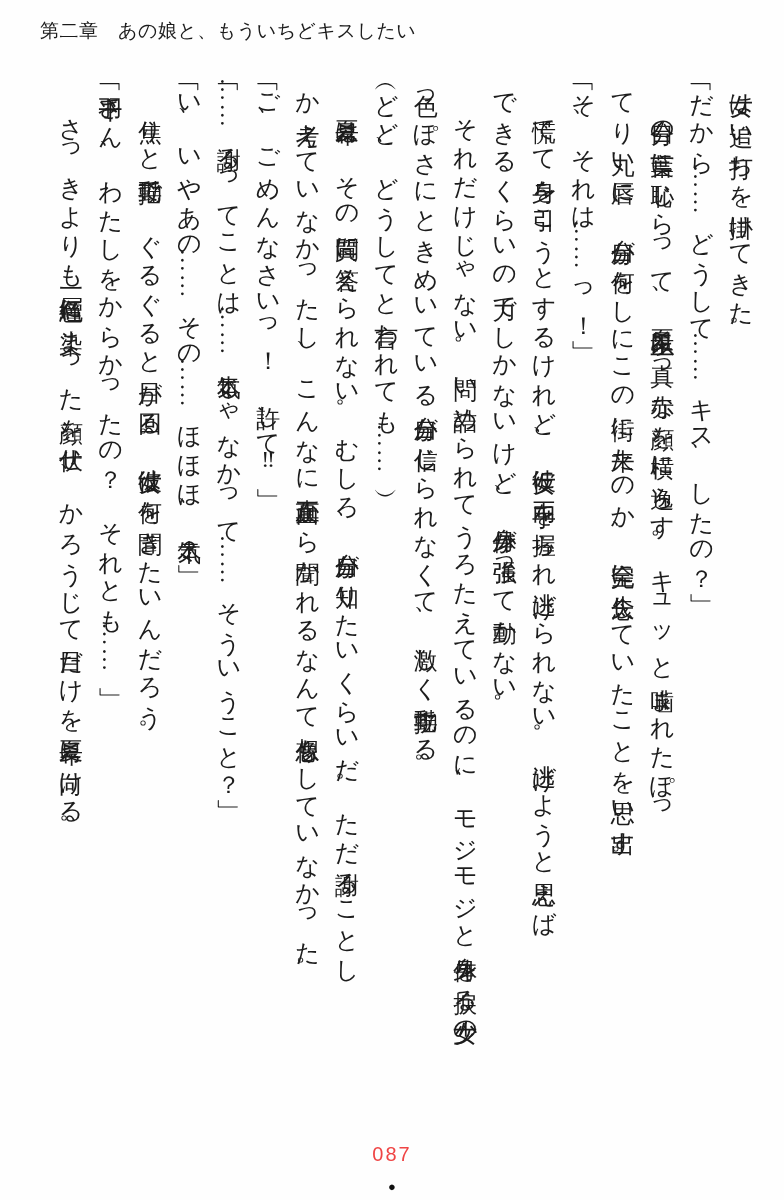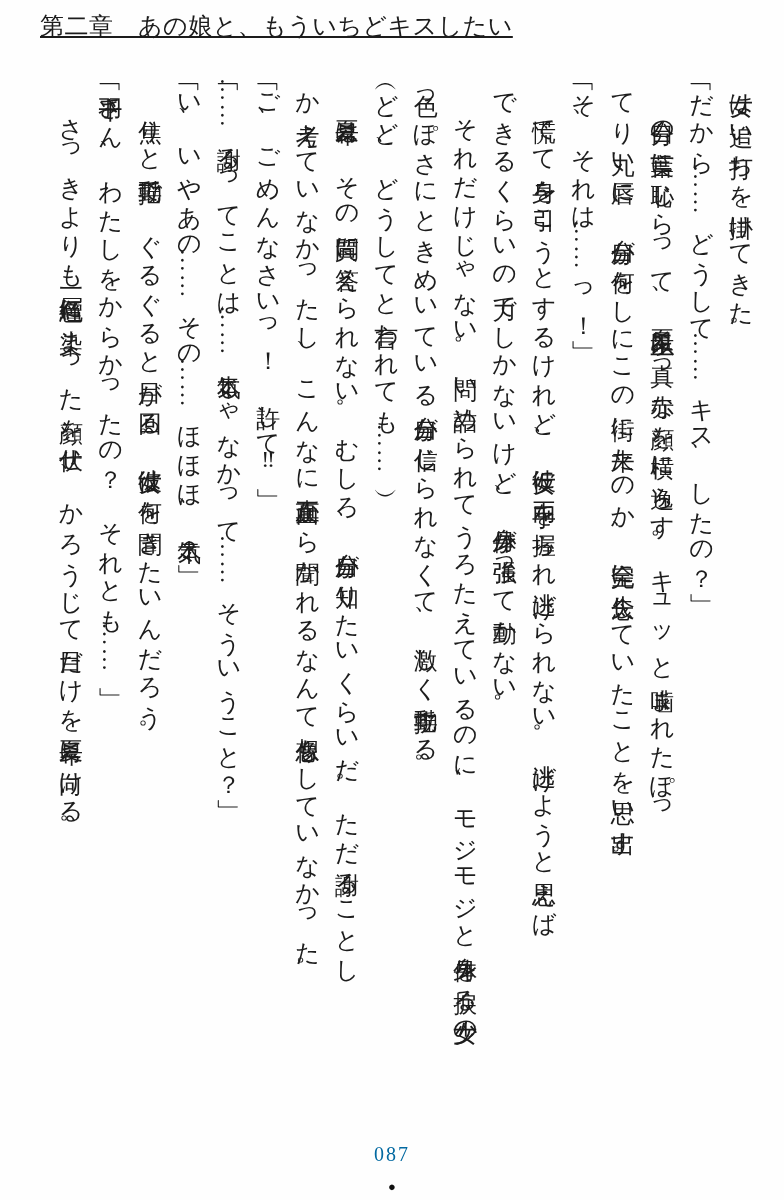--- a/index.html
+++ b/index.html
@@ -10,26 +10,25 @@
     width: 784px;
     height: 1200px;
     background: #fefefe;
     position: relative;
     overflow: hidden;
     font-family: "Liberation Serif", "DejaVu Serif", serif;
     color: #1c1c1c;
   }
   .chapter-header {
     position: absolute;
-    top: 10px;
+    top: 18px;
     left: 40px;
-    font-size: 24px;
+    font-size: 19px;
     letter-spacing: 0.5px;
     white-space: nowrap;
-    text-decoration: underline;
   }
   .text-block {
     position: absolute;
     top: 76px;
     right: 24px;
     height: 1048px;
     writing-mode: vertical-rl;
     text-orientation: mixed;
     font-size: 24px;
     letter-spacing: 1.6px;
@@ -39,23 +38,23 @@
     padding: 0;
     line-height: 39.4px;
     white-space: nowrap;
   }
   .page-number {
     position: absolute;
     top: 1143px;
     left: 0;
     width: 100%;
     text-align: center;
-    font-family: Liberation Serif, serif;
+    font-family: Liberation Sans, sans-serif;
     font-size: 20px;
-    color: #0369a1;
+    color: #ef4444;
     letter-spacing: 2px;
   }
   .footer-dot {
     position: absolute;
     top: 1180px;
     left: 0;
     width: 100%;
     text-align: center;
     font-size: 13px;
     line-height: 13px;

